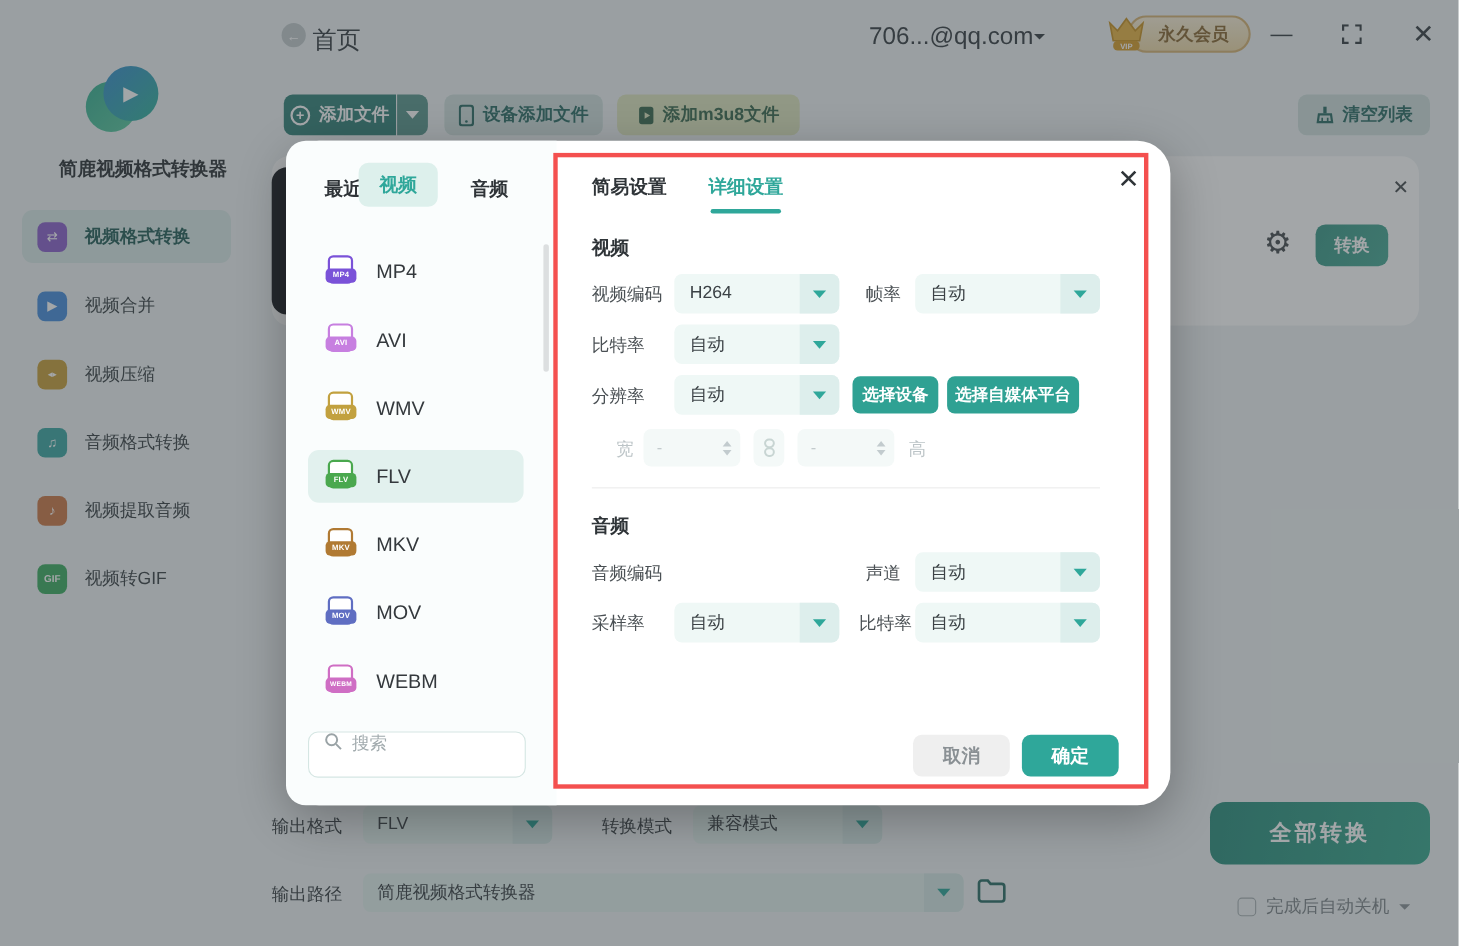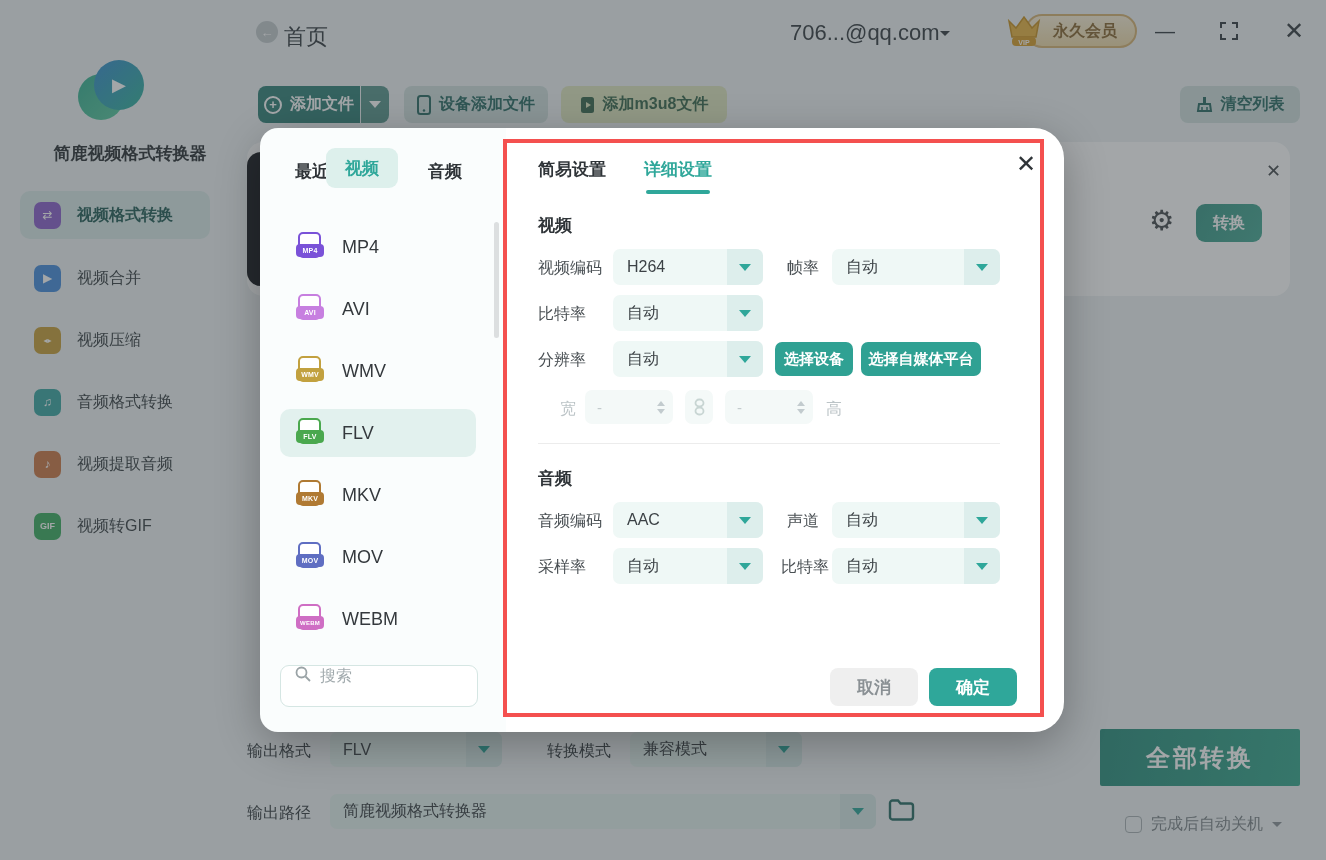--- a/index.html
+++ b/index.html
@@ -54,22 +54,22 @@
   .gear { font-family:"DejaVu Sans",sans-serif; font-size:28px; color:#4a4f52; }
   .x-small { font-size:18px; color:#4a4f52; }
 
   .sel { background:#e2f0ed; border-radius:7px; height:35px; display:flex; align-items:center; }
   .sel .sel-text { flex:1; padding-left:13px; font-size:16px; color:#3c4246; }
   .sel .sel-caretbox { width:36px; height:35px; background:#d5e8e5; border-radius:0 7px 7px 0;
                        display:flex; align-items:center; justify-content:center; }
   .caret-down { width:0; height:0; border-left:6px solid transparent; border-right:6px solid transparent;
                 border-top:7px solid #2fa79a; }
   .bot-label { font-size:16px; color:#3c4246; }
-  .convert-all { background:linear-gradient(100deg,#2e8f7e,#3aa98f); border-radius:2px; color:#fff;
-                 font-size:24px; font-weight:bold; letter-spacing:3px; display:flex; align-items:center;
+  .convert-all { background:linear-gradient(100deg,#2e8f7e,#3aa98f); border-radius:14px; color:#fff;
+                 font-size:20px; font-weight:bold; letter-spacing:3px; display:flex; align-items:center;
                  justify-content:center; }
   .chk { width:17px; height:17px; border:1px solid #a9b1b4; border-radius:4px; background:transparent; }
   .shutdown-label { font-size:16px; color:#7f868a; }
   .caret-small { width:0; height:0; border-left:5px solid transparent; border-right:5px solid transparent;
                  border-top:5px solid #8d9499; }
 
   
   #dim { position:absolute; inset:0; background:rgba(52,58,62,0.45); z-index:50; }
 
   
@@ -406,26 +406,20 @@
           <span class="tri-dn"></span>
         </span>
     </div>
     <div class="abs dim-label" style="left:566px; top:271px;">高</div>
 
     <div class="abs divider" style="left:278px; top:315px; width:462px; height:1px;"></div>
 
     <div class="abs sec-h" style="left:278px; top:339px;">音频</div>
 
     <div class="abs fld-label" style="left:278px; top:383px;">音频编码</div>
-    <div class="abs msel" style="left:353px; top:374px; width:150px;">
-      <span class="sel-text">AAC</span>
-      <span class="sel-caretbox">
-          <span class="caret-down"></span>
-        </span>
-    </div>
     <div class="abs fld-label" style="left:527px; top:383px;">声道</div>
     <div class="abs msel" style="left:572px; top:374px; width:168px;">
       <span class="sel-text">自动</span>
       <span class="sel-caretbox">
           <span class="caret-down"></span>
         </span>
     </div>
 
     <div class="abs fld-label" style="left:278px; top:429px;">采样率</div>
     <div class="abs msel" style="left:353px; top:420px; width:150px;">

